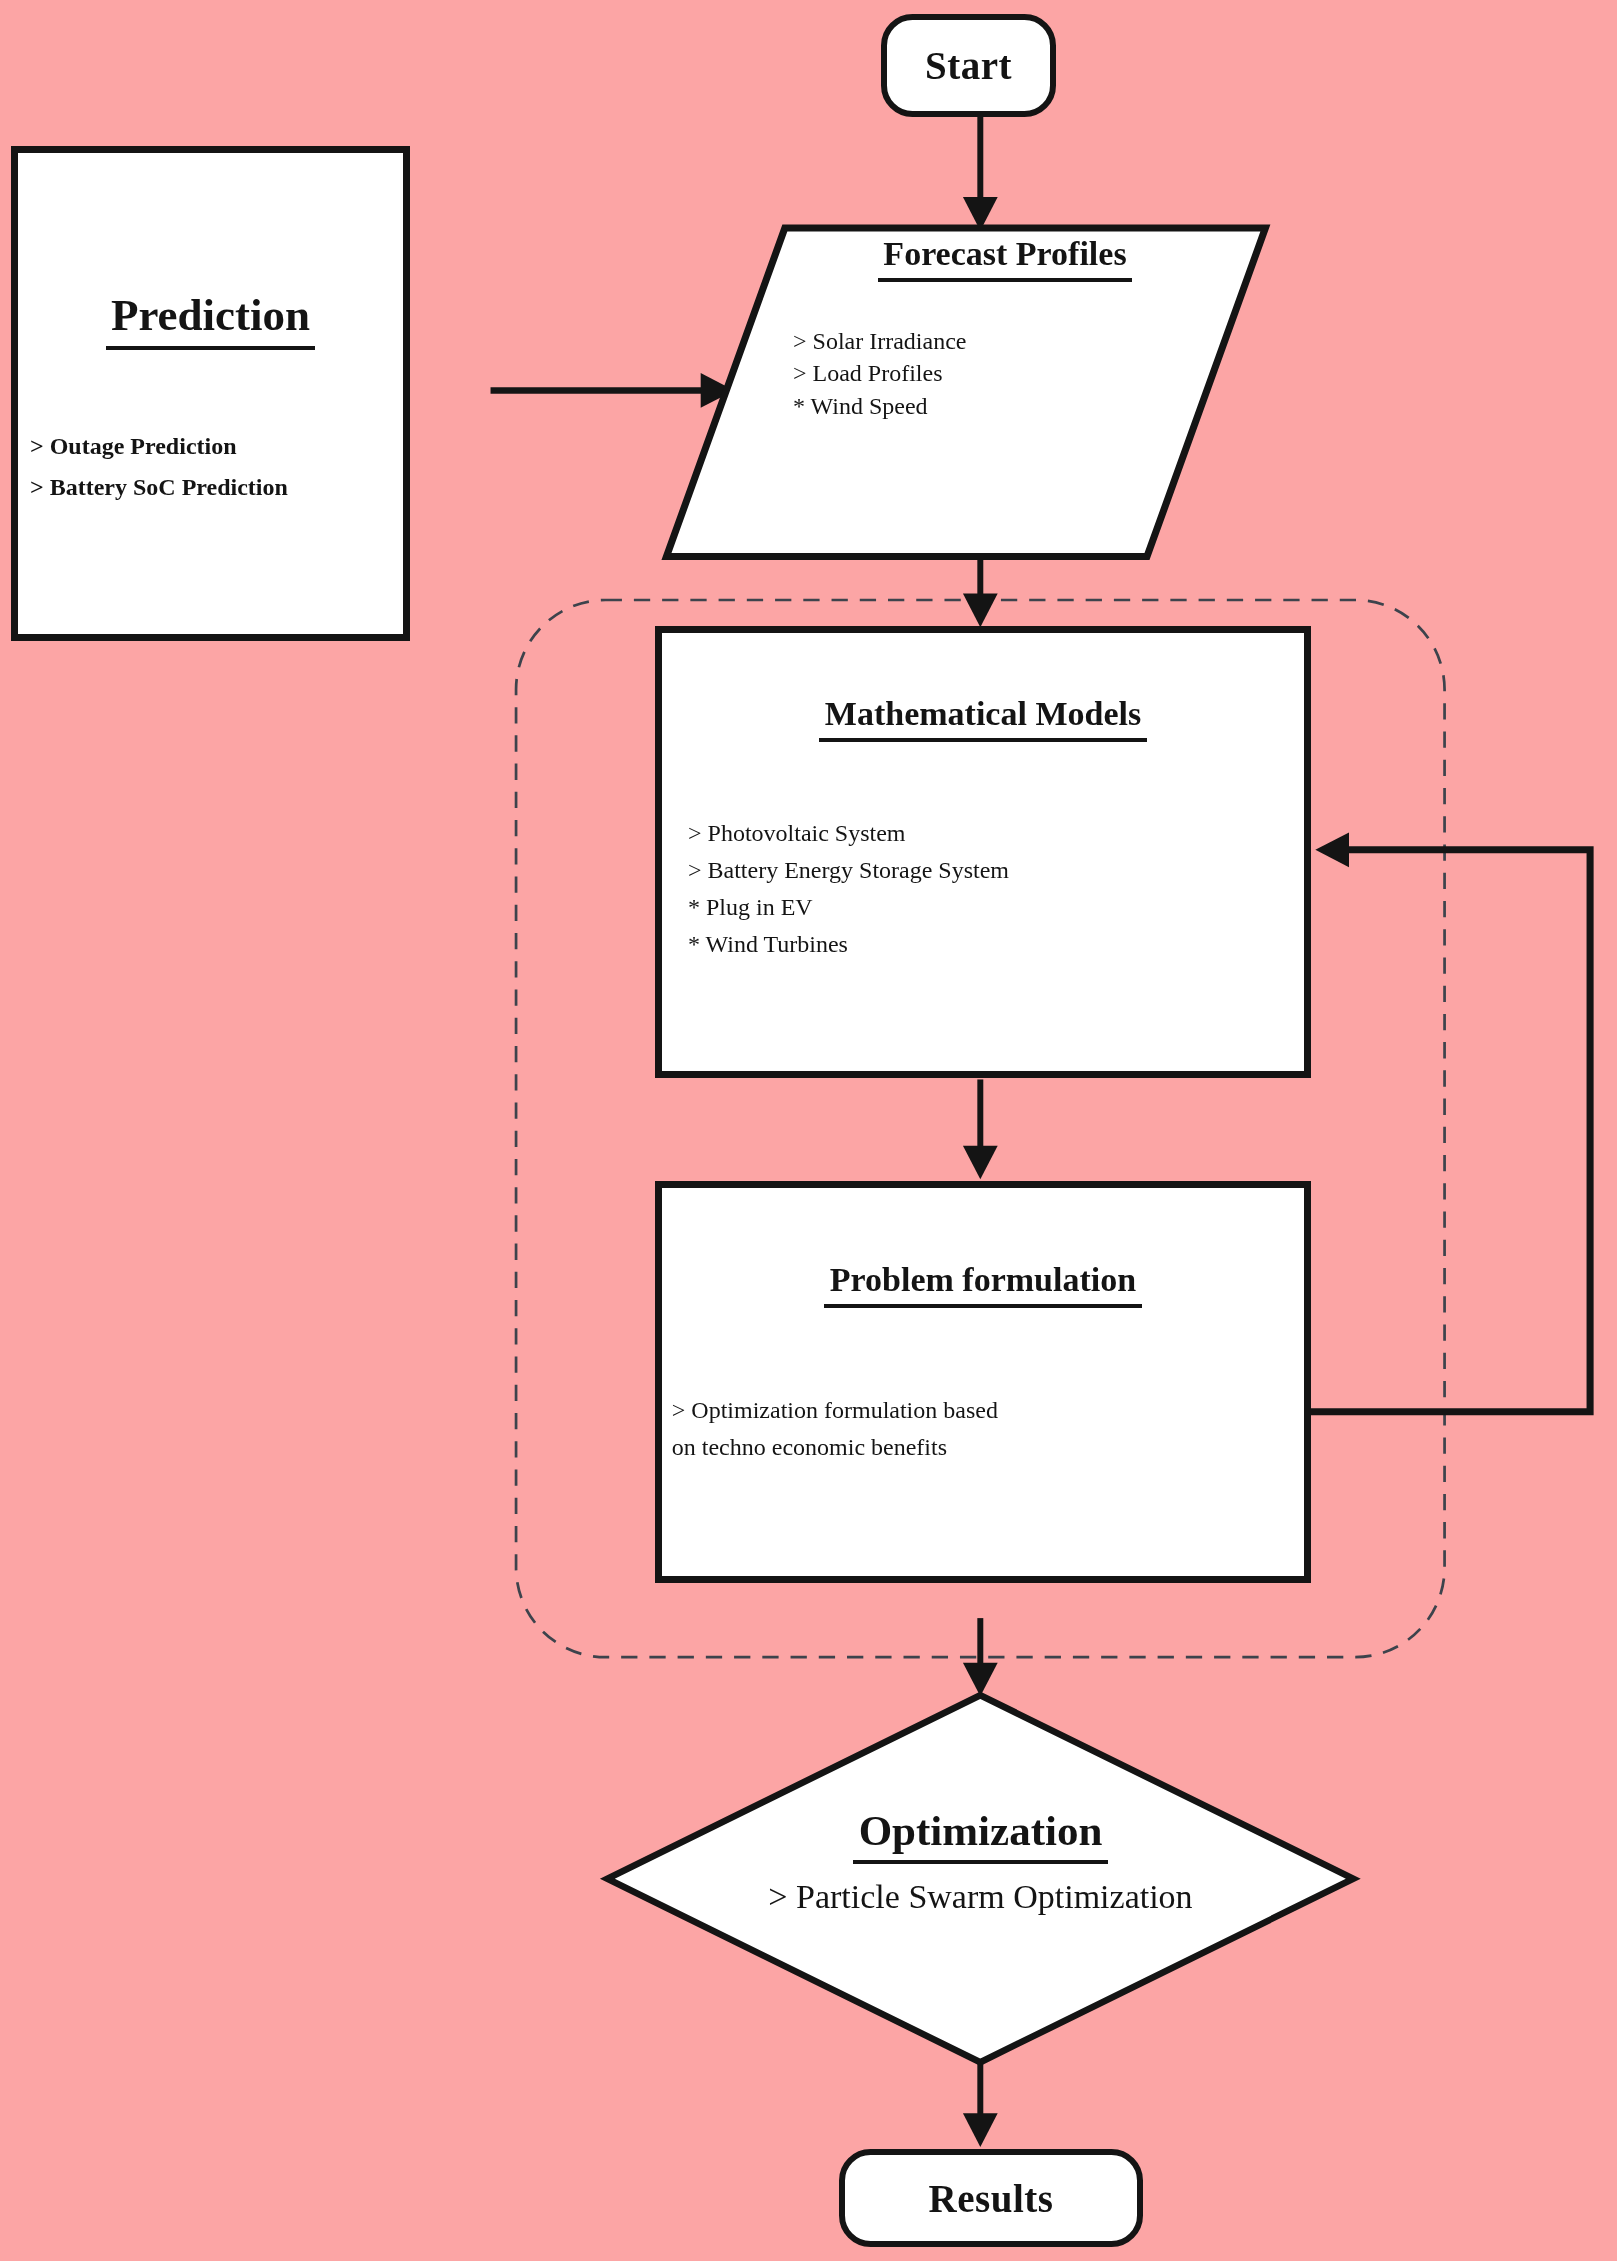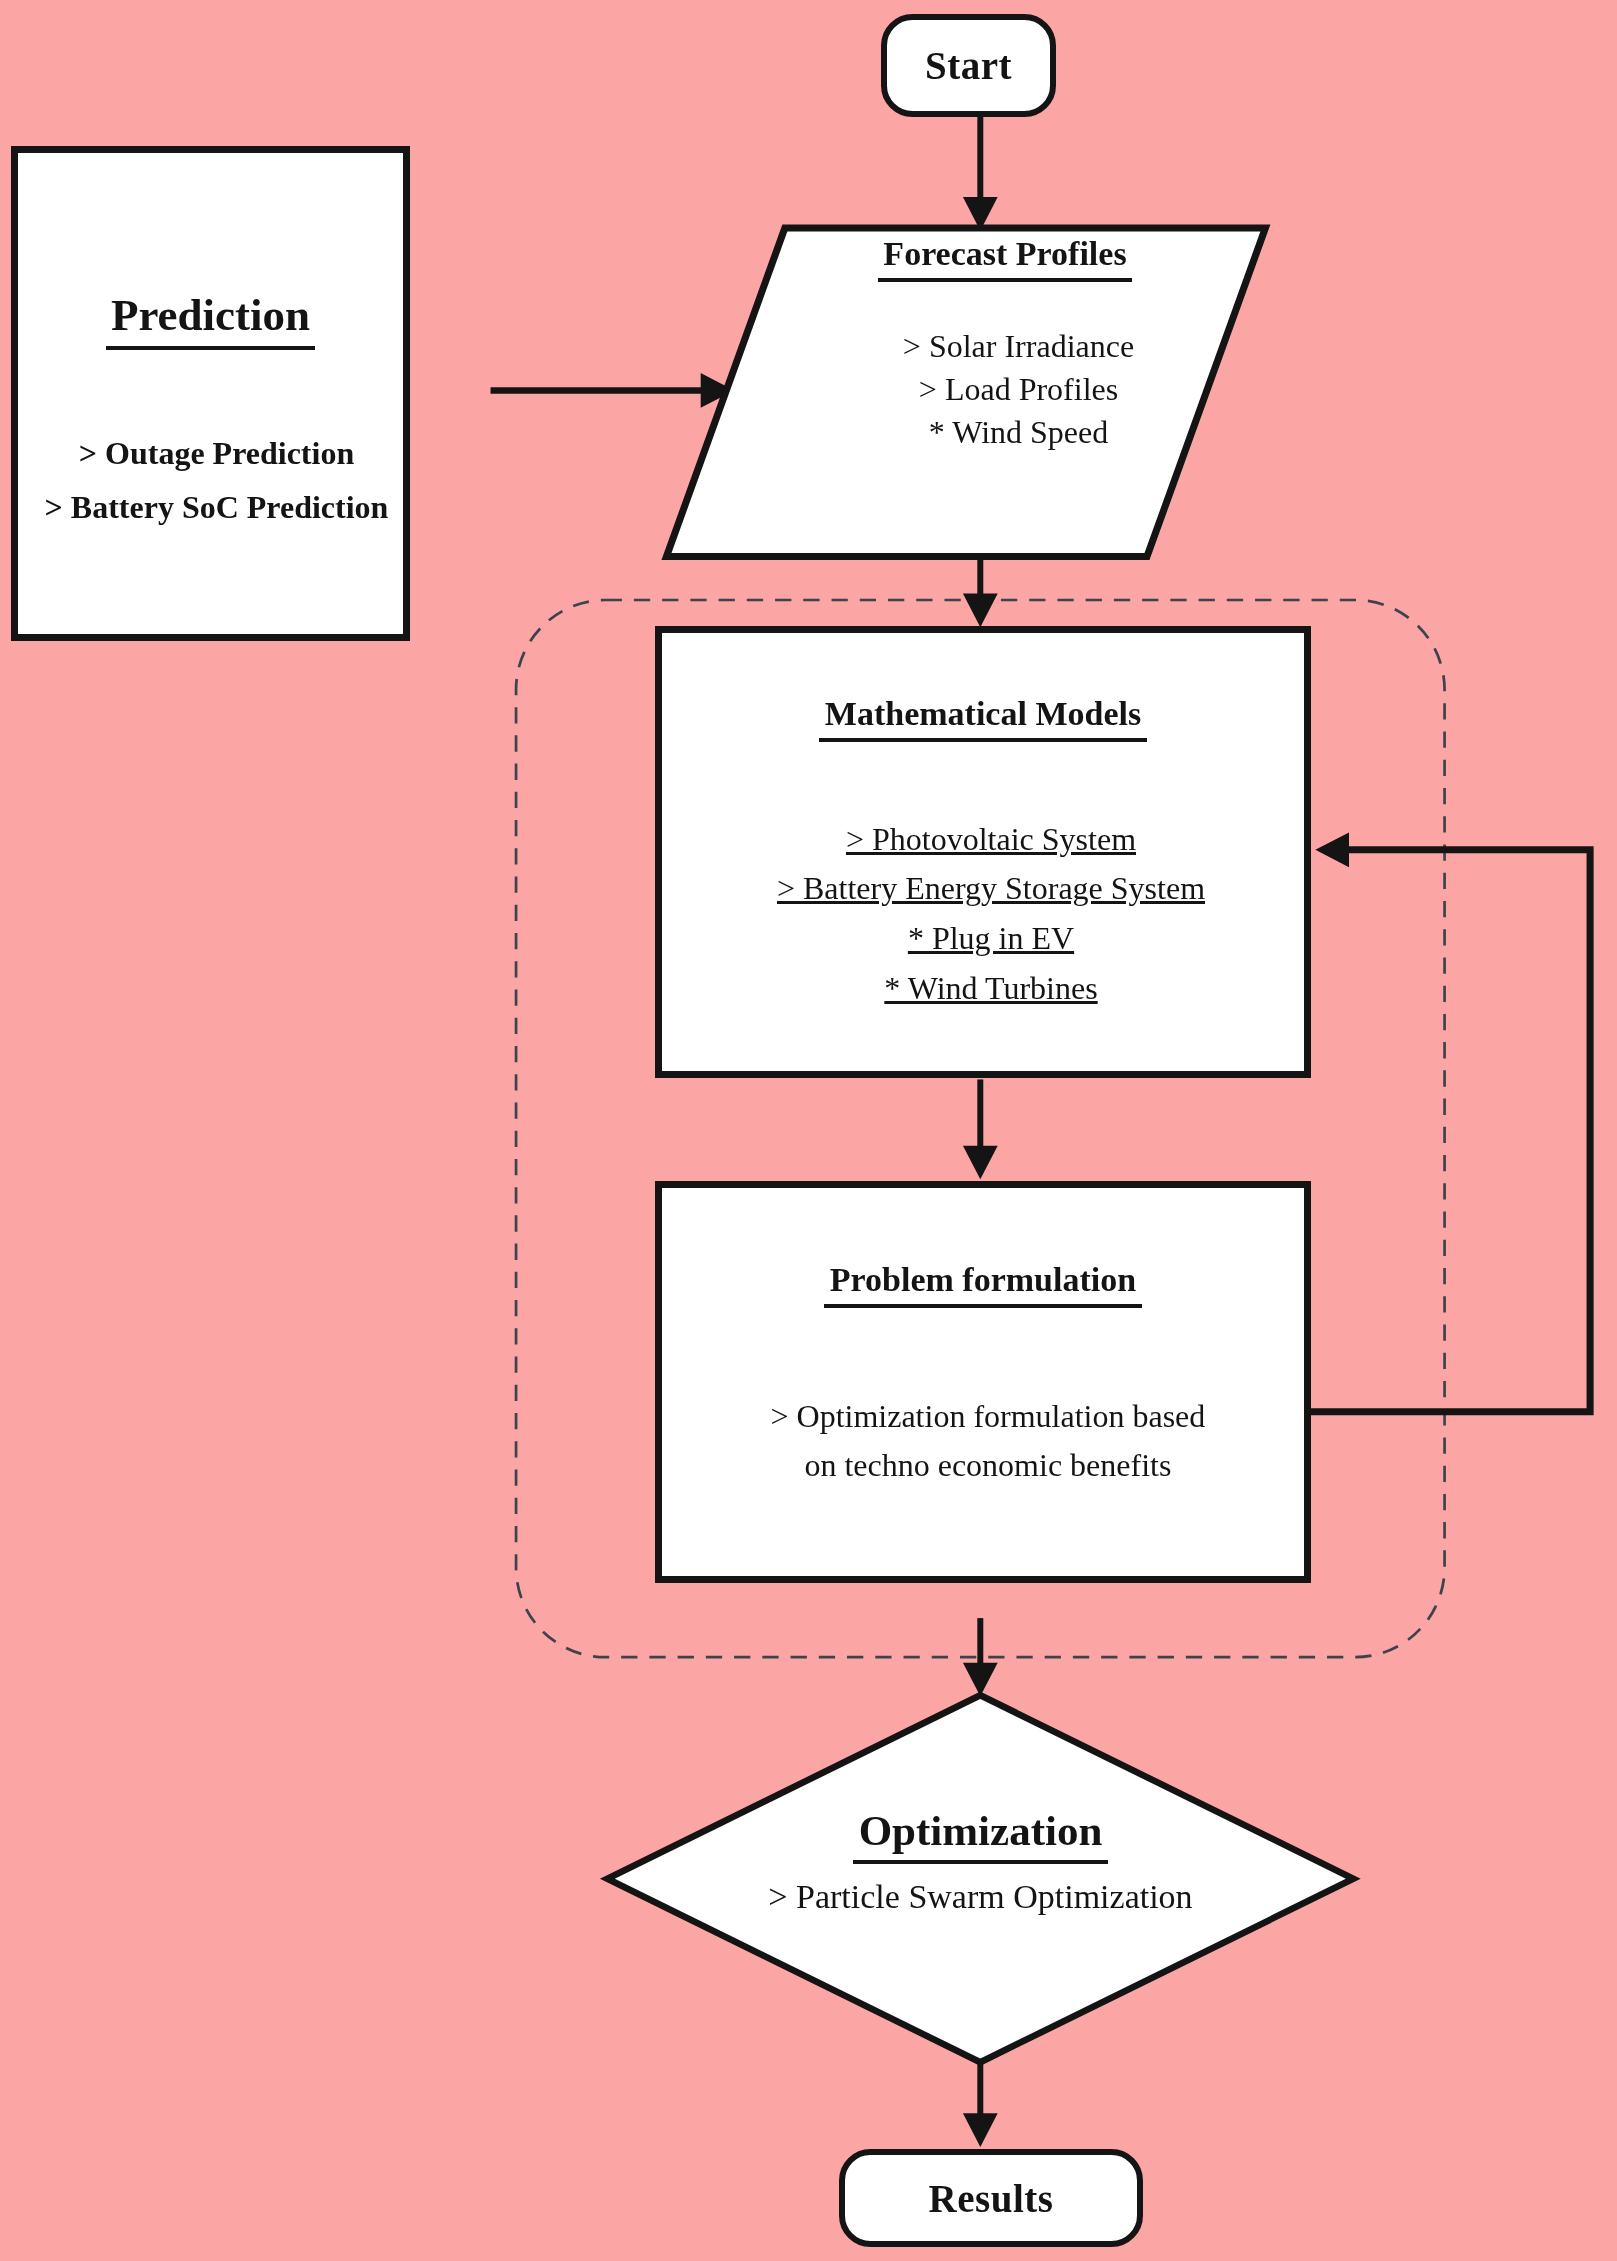--- a/index.html
+++ b/index.html
@@ -24,21 +24,21 @@
   .title-row{text-align:center;}
   .title{
     display:inline-block;
     font-size:34px;
     font-weight:bold;
     border-bottom:4.9px solid #141414;
     padding:0 5.4px 5.4px 5.4px;
     line-height:1.1;
     white-space:nowrap;
   }
-  .bullets{font-size:32px;line-height:1.7;padding-left:18.5px;text-align:center;}
+  .bullets{font-size:24px;line-height:1.7;padding-left:18.5px;}
   .bullets div{white-space:nowrap;}
   .overlay-text{position:absolute;box-sizing:border-box;}
   .diamond-title{font-size:43px;}
   .diamond-sub{font-size:34px;margin-top:14px;white-space:nowrap;}
   .center{text-align:center;}
 </style>
 </head>
 <body>
 
 <div id="canvas">
@@ -109,21 +109,21 @@
       <div>&gt; Solar Irradiance</div>
       <div>&gt; Load Profiles</div>
       <div>* Wind Speed</div>
     </div>
   </div>
 
   <div class="node" style="left:655px;top:626px;width:656px;height:452px;">
     <div class="title-row" style="margin-top:62px;">
       <span class="title">Mathematical Models</span>
     </div>
-    <div class="bullets" style="margin-top:73px;line-height:1.55;padding-left:16px;text-decoration:underline;">
+    <div class="bullets" style="margin-top:73px;line-height:1.55;padding-left:26px;">
       <div>&gt; Photovoltaic System</div>
       <div>&gt; Battery Energy Storage System</div>
       <div>* Plug in EV</div>
       <div>* Wind Turbines</div>
     </div>
   </div>
 
   <div class="node" style="left:655px;top:1181px;width:656px;height:402px;">
     <div class="title-row" style="margin-top:73px;">
       <span class="title">Problem formulation</span>

